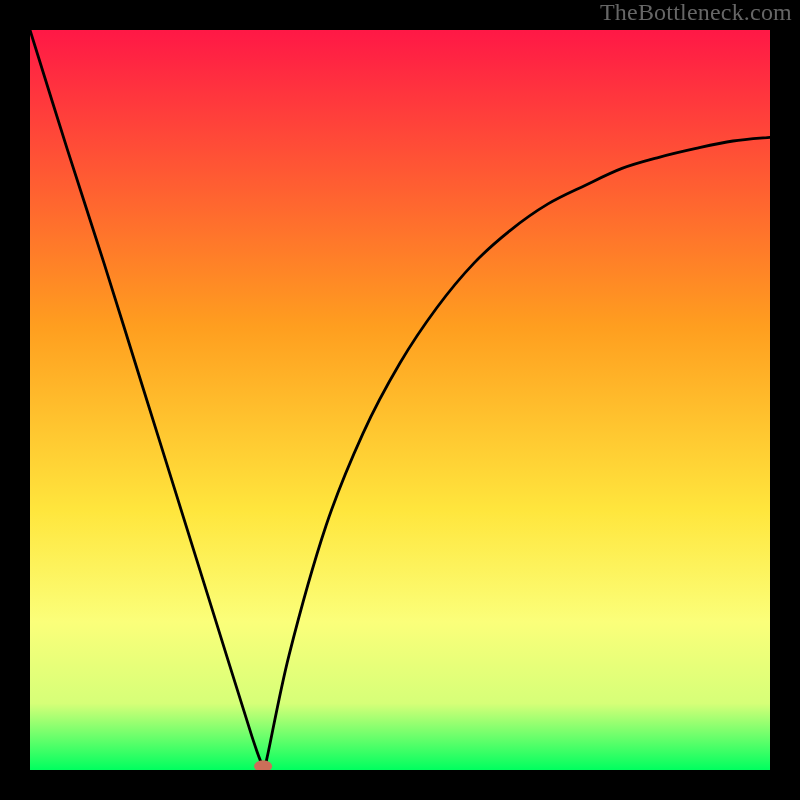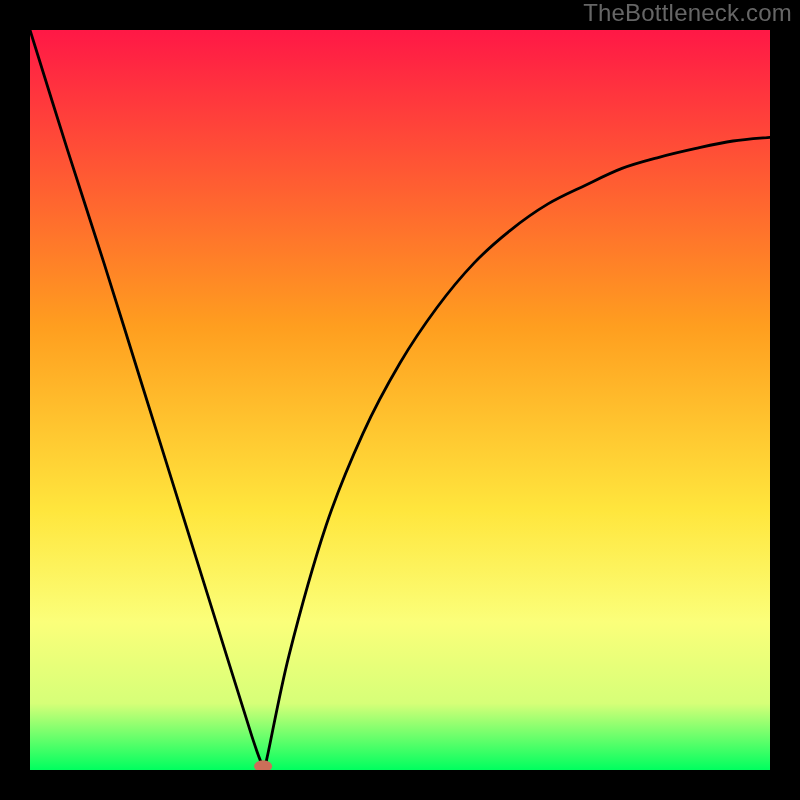--- a/index.html
+++ b/index.html
@@ -31,21 +31,21 @@
     height: 740px;
   }
   .watermark {
     position: absolute;
     top: -1px;
     right: 8px;
     color: #666;
     font-size: 24px;
     font-weight: 400;
     letter-spacing: 0.2px;
-    font-family: Liberation Sans, sans-serif;
+    font-family: Liberation Serif, serif;
   }
 </style>
 </head>
 <body>
 
 <div class="frame">
 
   <div class="watermark">TheBottleneck.com</div>
 
   <div class="plot-area">

